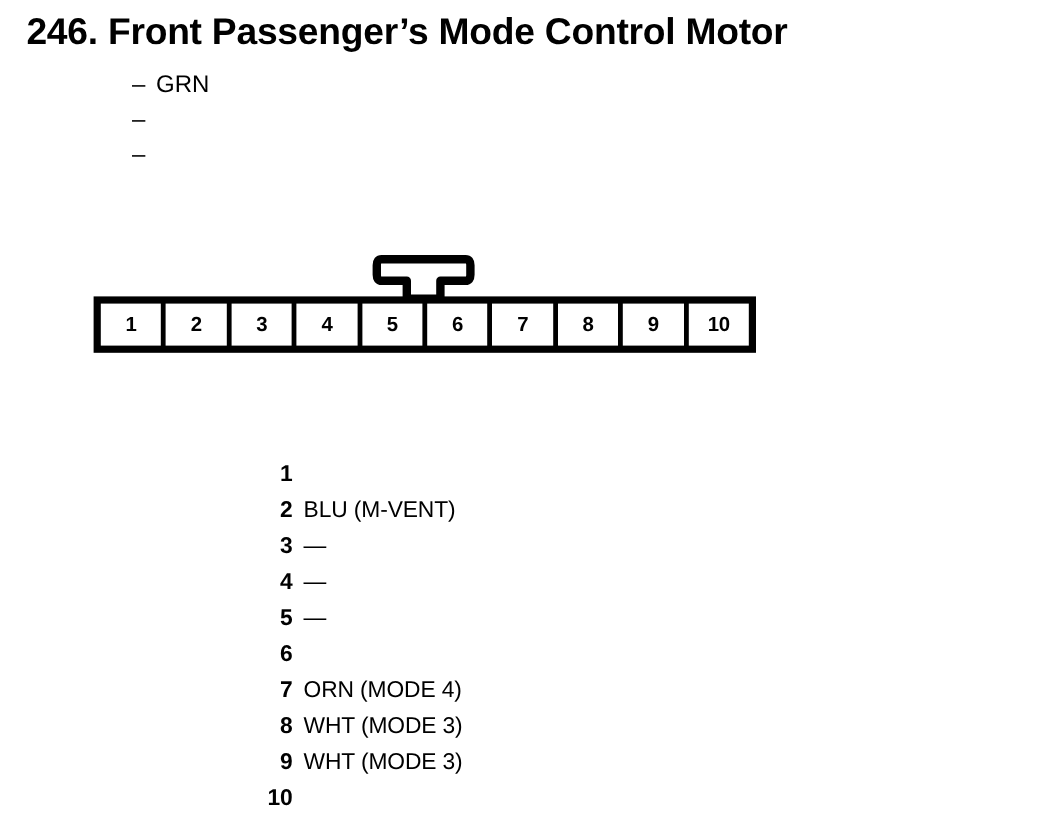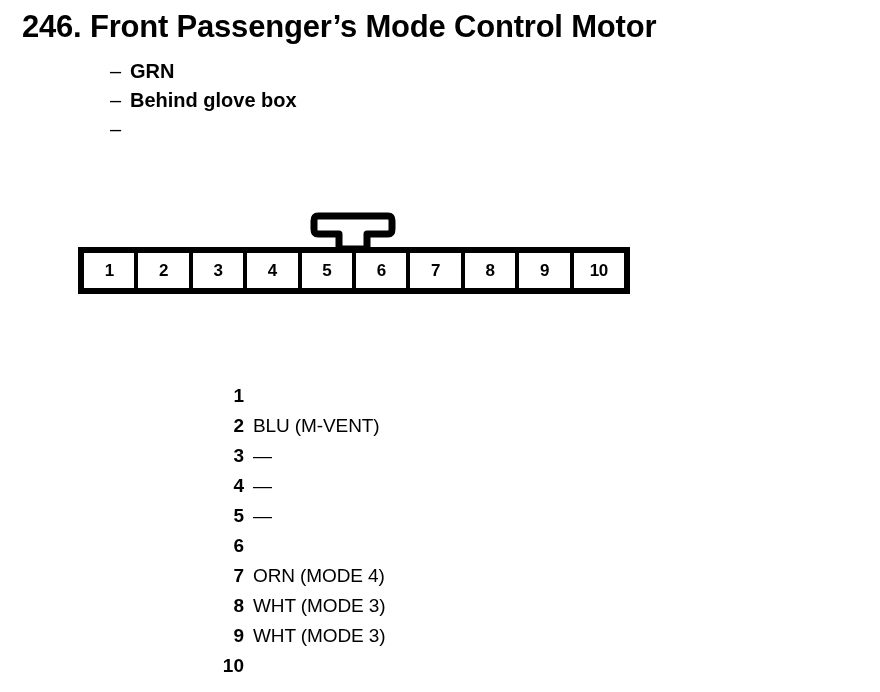--- a/index.html
+++ b/index.html
@@ -48,21 +48,20 @@
     line-height: 29px;
     white-space: nowrap;
   }
   .note-dash {
     width: 20px;
     flex: 0 0 20px;
     font-size: 20px;
   }
   .note-text {
     font-size: 20px;
-    font-weight: bold;
   }
 
   
   #connector-figure {
     position: absolute;
     left: 78px;
     top: 212px;
     width: 560px;
     height: 90px;
   }
@@ -141,21 +140,20 @@
 
 <div id="notes-list">
 
   <div class="note-row">
     <span class="note-dash">–</span>
     <span class="note-text">GRN</span>
   </div>
 
   <div class="note-row">
     <span class="note-dash">–</span>
-    <span class="note-text">Behind glove box</span>
   </div>
 
   <div class="note-row">
     <span class="note-dash">–</span>
   </div>
 
 </div>
 
 <div id="connector-figure">
 

